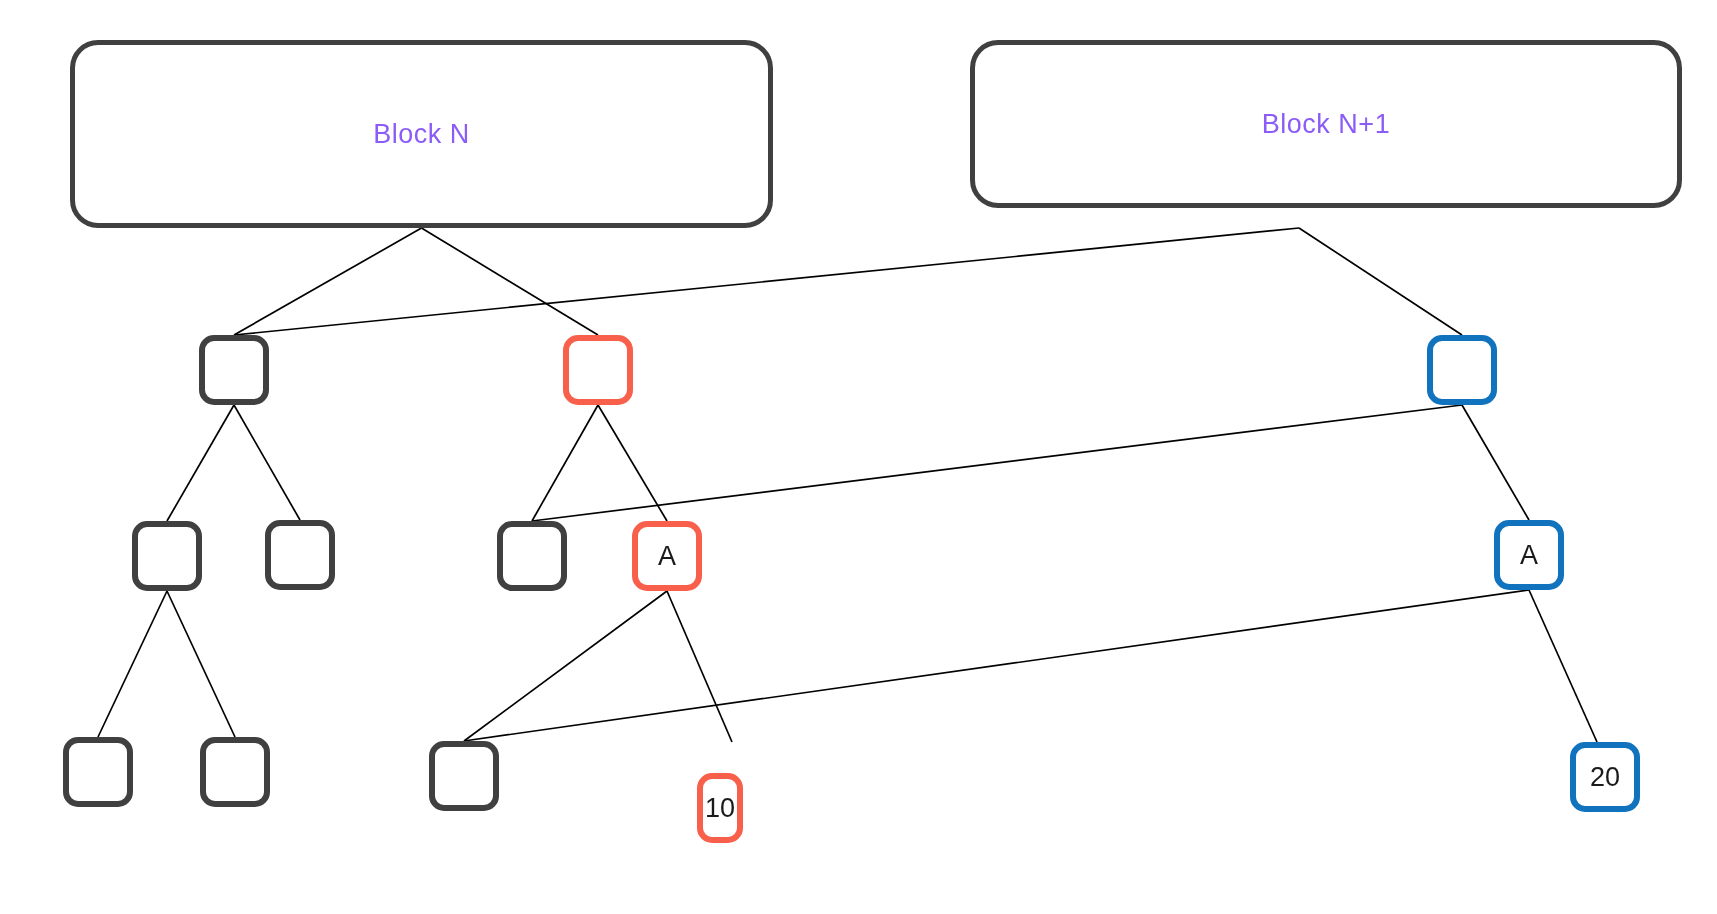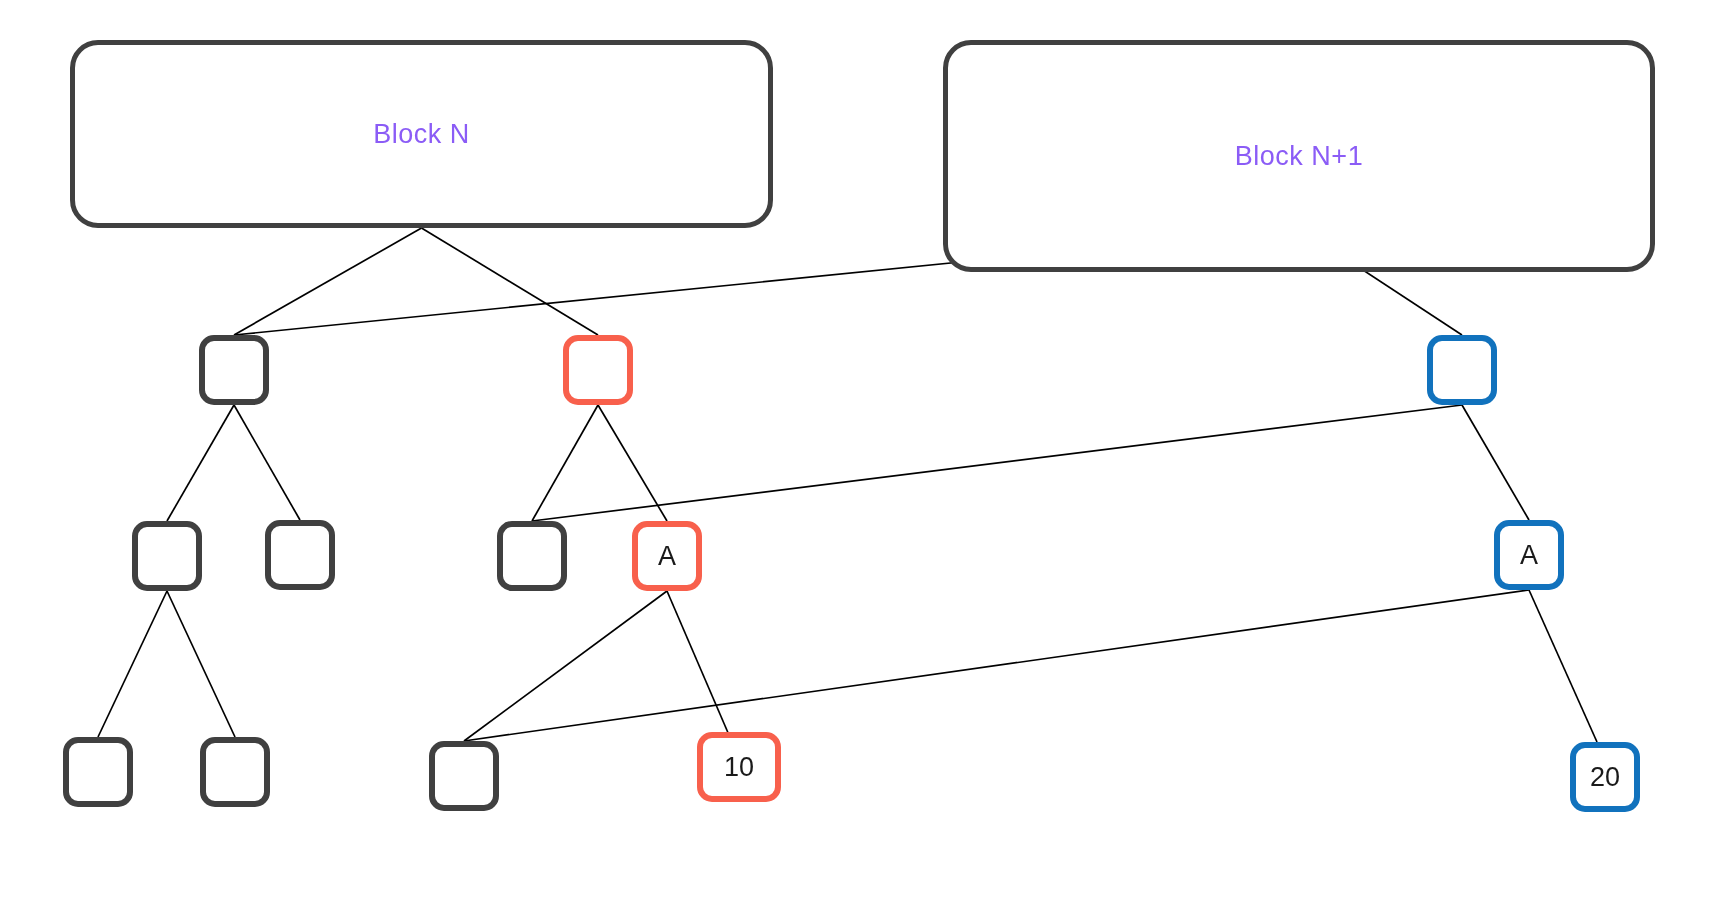--- a/index.html
+++ b/index.html
@@ -79,38 +79,38 @@
       <line x1="167" y1="591" x2="235" y2="737" stroke="#000000" stroke-width="1.7"></line>
       <line x1="667" y1="591" x2="464" y2="741" stroke="#000000" stroke-width="1.7"></line>
       <line x1="667" y1="591" x2="732" y2="742" stroke="#000000" stroke-width="1.7"></line>
       <line x1="1529" y1="590" x2="1597" y2="742" stroke="#000000" stroke-width="1.7"></line>
       <line x1="1529" y1="590" x2="464" y2="741" stroke="#000000" stroke-width="1.7"></line>
     </svg>
   <div id="node-layer">
       <div class="block" style="left: 70px; top: 40px; width: 703px; height: 188px;">
         <span class="shape-label">Block N</span>
       </div>
-      <div class="block" style="left: 943px; top: 40px; width: 712px; height: 232px;">
+      <div class="block" style="left: 970px; top: 40px; width: 712px; height: 168px;">
         <span class="shape-label">Block N+1</span>
       </div>
       <div class="tnode" style="border-color: rgb(64, 64, 64); left: 199px; top: 335px; width: 70px; height: 70px;"></div>
       <div class="tnode" style="border-color: rgb(248, 96, 76); left: 563px; top: 335px; width: 70px; height: 70px;"></div>
       <div class="tnode" style="border-color: rgb(17, 114, 189); left: 1427px; top: 335px; width: 70px; height: 70px;"></div>
       <div class="tnode" style="border-color: rgb(64, 64, 64); left: 132px; top: 521px; width: 70px; height: 70px;"></div>
       <div class="tnode" style="border-color: rgb(64, 64, 64); left: 265px; top: 520px; width: 70px; height: 70px;"></div>
       <div class="tnode" style="border-color: rgb(64, 64, 64); left: 497px; top: 521px; width: 70px; height: 70px;"></div>
       <div class="tnode" style="border-color: rgb(248, 96, 76); left: 632px; top: 521px; width: 70px; height: 70px;">
         <span class="shape-label">A</span>
       </div>
       <div class="tnode" style="border-color: rgb(17, 114, 189); left: 1494px; top: 520px; width: 70px; height: 70px;">
         <span class="shape-label">A</span>
       </div>
       <div class="tnode" style="border-color: rgb(64, 64, 64); left: 63px; top: 737px; width: 70px; height: 70px;"></div>
       <div class="tnode" style="border-color: rgb(64, 64, 64); left: 200px; top: 737px; width: 70px; height: 70px;"></div>
       <div class="tnode" style="border-color: rgb(64, 64, 64); left: 429px; top: 741px; width: 70px; height: 70px;"></div>
-      <div class="tnode" style="border-color: rgb(248, 96, 76); left: 697px; top: 732px; width: 84px; height: 70px;">
+      <div class="tnode" style="border-color: rgb(248, 96, 76); left: 697px; top: 773px; width: 46px; height: 70px;">
         <span class="shape-label">10</span>
       </div>
       <div class="tnode" style="border-color: rgb(17, 114, 189); left: 1562px; top: 742px; width: 70px; height: 70px; margin-left: 8px;">
         <span class="shape-label">20</span>
       </div>
     </div>
 </div>
 
 </body></html>

